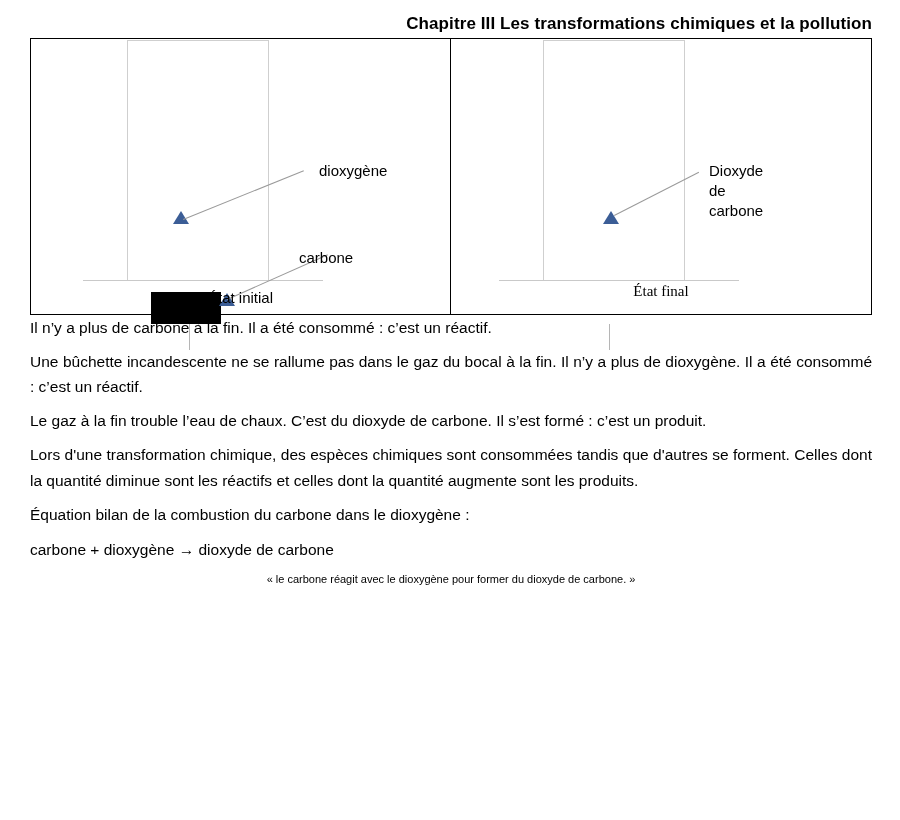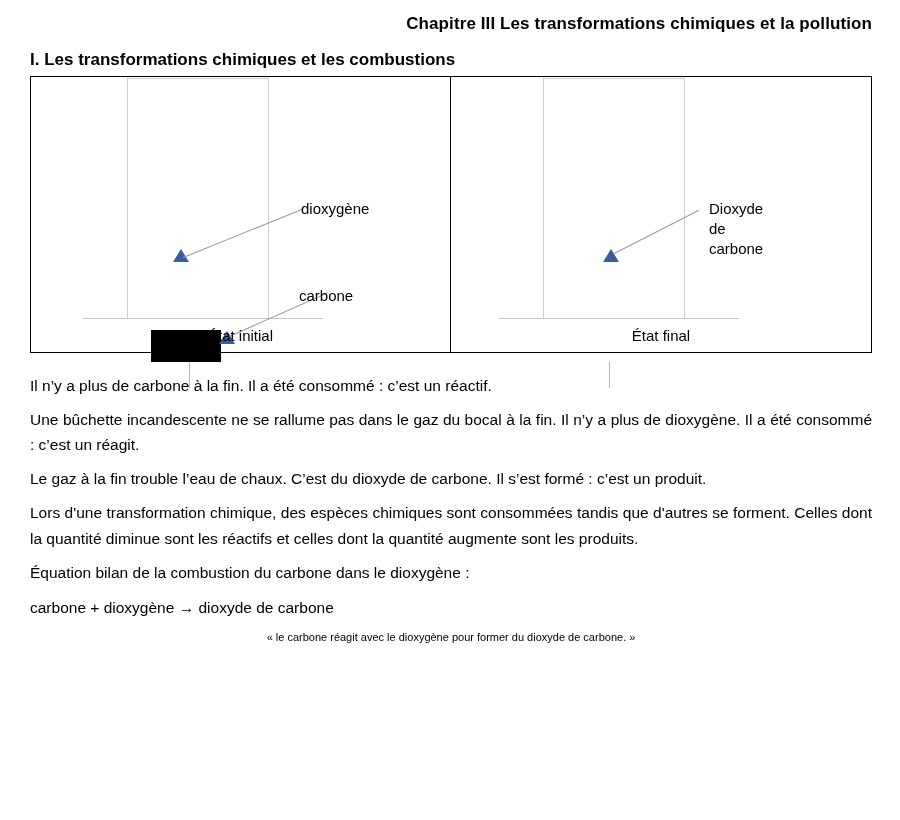--- a/index.html
+++ b/index.html
@@ -98,61 +98,60 @@
   }
 
   
   .para {
     font-size: 15.5px;
     line-height: 1.62;
     text-align: justify;
     margin: 9px 0 0 0;
   }
   .para.first {
-    margin-top: 20px;
+    margin-top: 0;
   }
   .equation {
     font-size: 15.5px;
     text-align: left;
     margin-top: 14px;
   }
   .quote {
     font-size: 11px;
     text-align: center;
     margin-top: 14px;
   }
 </style>
 </head>
 <body>
 
 <div class="page">
 
   <div class="doc-title">Chapitre III Les transformations chimiques et la pollution</div>
 
-  <div class="section-heading">I. Les transformations chimiques et les combustions</div>
 
   <div class="figure">
 
     <div class="figure-panel left">
 
       <div class="jar" style="left:96px; top:1px; width:140px; height:240px;"></div>
 
       <div class="bench" style="left:52px; top:241px; width:240px;"></div>
 
       <div class="tri" style="left:142px; top:172px;"></div>
 
       <div class="blackbox" style="left:120px; top:253px; width:70px; height:32px;"></div>
 
       <div class="stem" style="left:158px; top:285px; height:26px;"></div>
 
       <div class="tri" style="left:188px; top:254px;"></div>
 
       <div class="pointer" style="left:152px; top:180px; width:130px; transform: rotate(-22deg);"></div>
 
-      <div class="lbl" style="left:270px; top:122px;">dioxygène</div>
+      <div class="lbl" style="left:288px; top:122px;">dioxygène</div>
 
       <div class="pointer" style="left:196px; top:260px; width:110px; transform: rotate(-24deg);"></div>
 
       <div class="lbl" style="left:268px; top:209px;">carbone</div>
 
       <div class="caption" style="top:250px;">État initial</div>
     </div>
 
     <div class="figure-panel">
 
@@ -163,26 +162,26 @@
       <div class="tri" style="left:152px; top:172px;"></div>
 
       <div class="stem" style="left:158px; top:285px; height:26px;"></div>
 
       <div class="pointer" style="left:163px; top:176px; width:95px; transform: rotate(-27deg);"></div>
 
       <div class="lbl" style="left:258px; top:122px;">Dioxyde
 de
 carbone</div>
 
-      <div class="caption" style="top:250px;">État final</div>
+      <div class="caption" style="top:244px;font-family:Liberation Serif, serif;">État final</div>
     </div>
   </div>
 
   <p class="para first">Il n’y a plus de carbone à la fin. Il a été consommé : c’est un réactif.</p>
-  <p class="para">Une bûchette incandescente ne se rallume pas dans le gaz du bocal à la fin. Il n’y a plus de dioxygène. Il a été consommé : c’est un réagit.</p>
+  <p class="para">Une bûchette incandescente ne se rallume pas dans le gaz du bocal à la fin. Il n’y a plus de dioxygène. Il a été consommé : c’est un réactif.</p>
   <p class="para">Le gaz à la fin trouble l’eau de chaux. C’est du dioxyde de carbone. Il s’est formé : c’est un produit.</p>
   <p class="para">Lors d'une transformation chimique, des espèces chimiques sont consommées tandis que d'autres se forment. Celles dont la quantité diminue sont les réactifs et celles dont la quantité augmente sont les produits.</p>
   <p class="para">Équation bilan de la combustion du carbone dans le dioxygène :</p>
 
   <div class="equation">carbone + dioxygène → dioxyde de carbone</div>
   <div class="quote">« le carbone réagit avec le dioxygène pour former du dioxyde de carbone. »</div>
 
 </div>
 
 </body></html>

